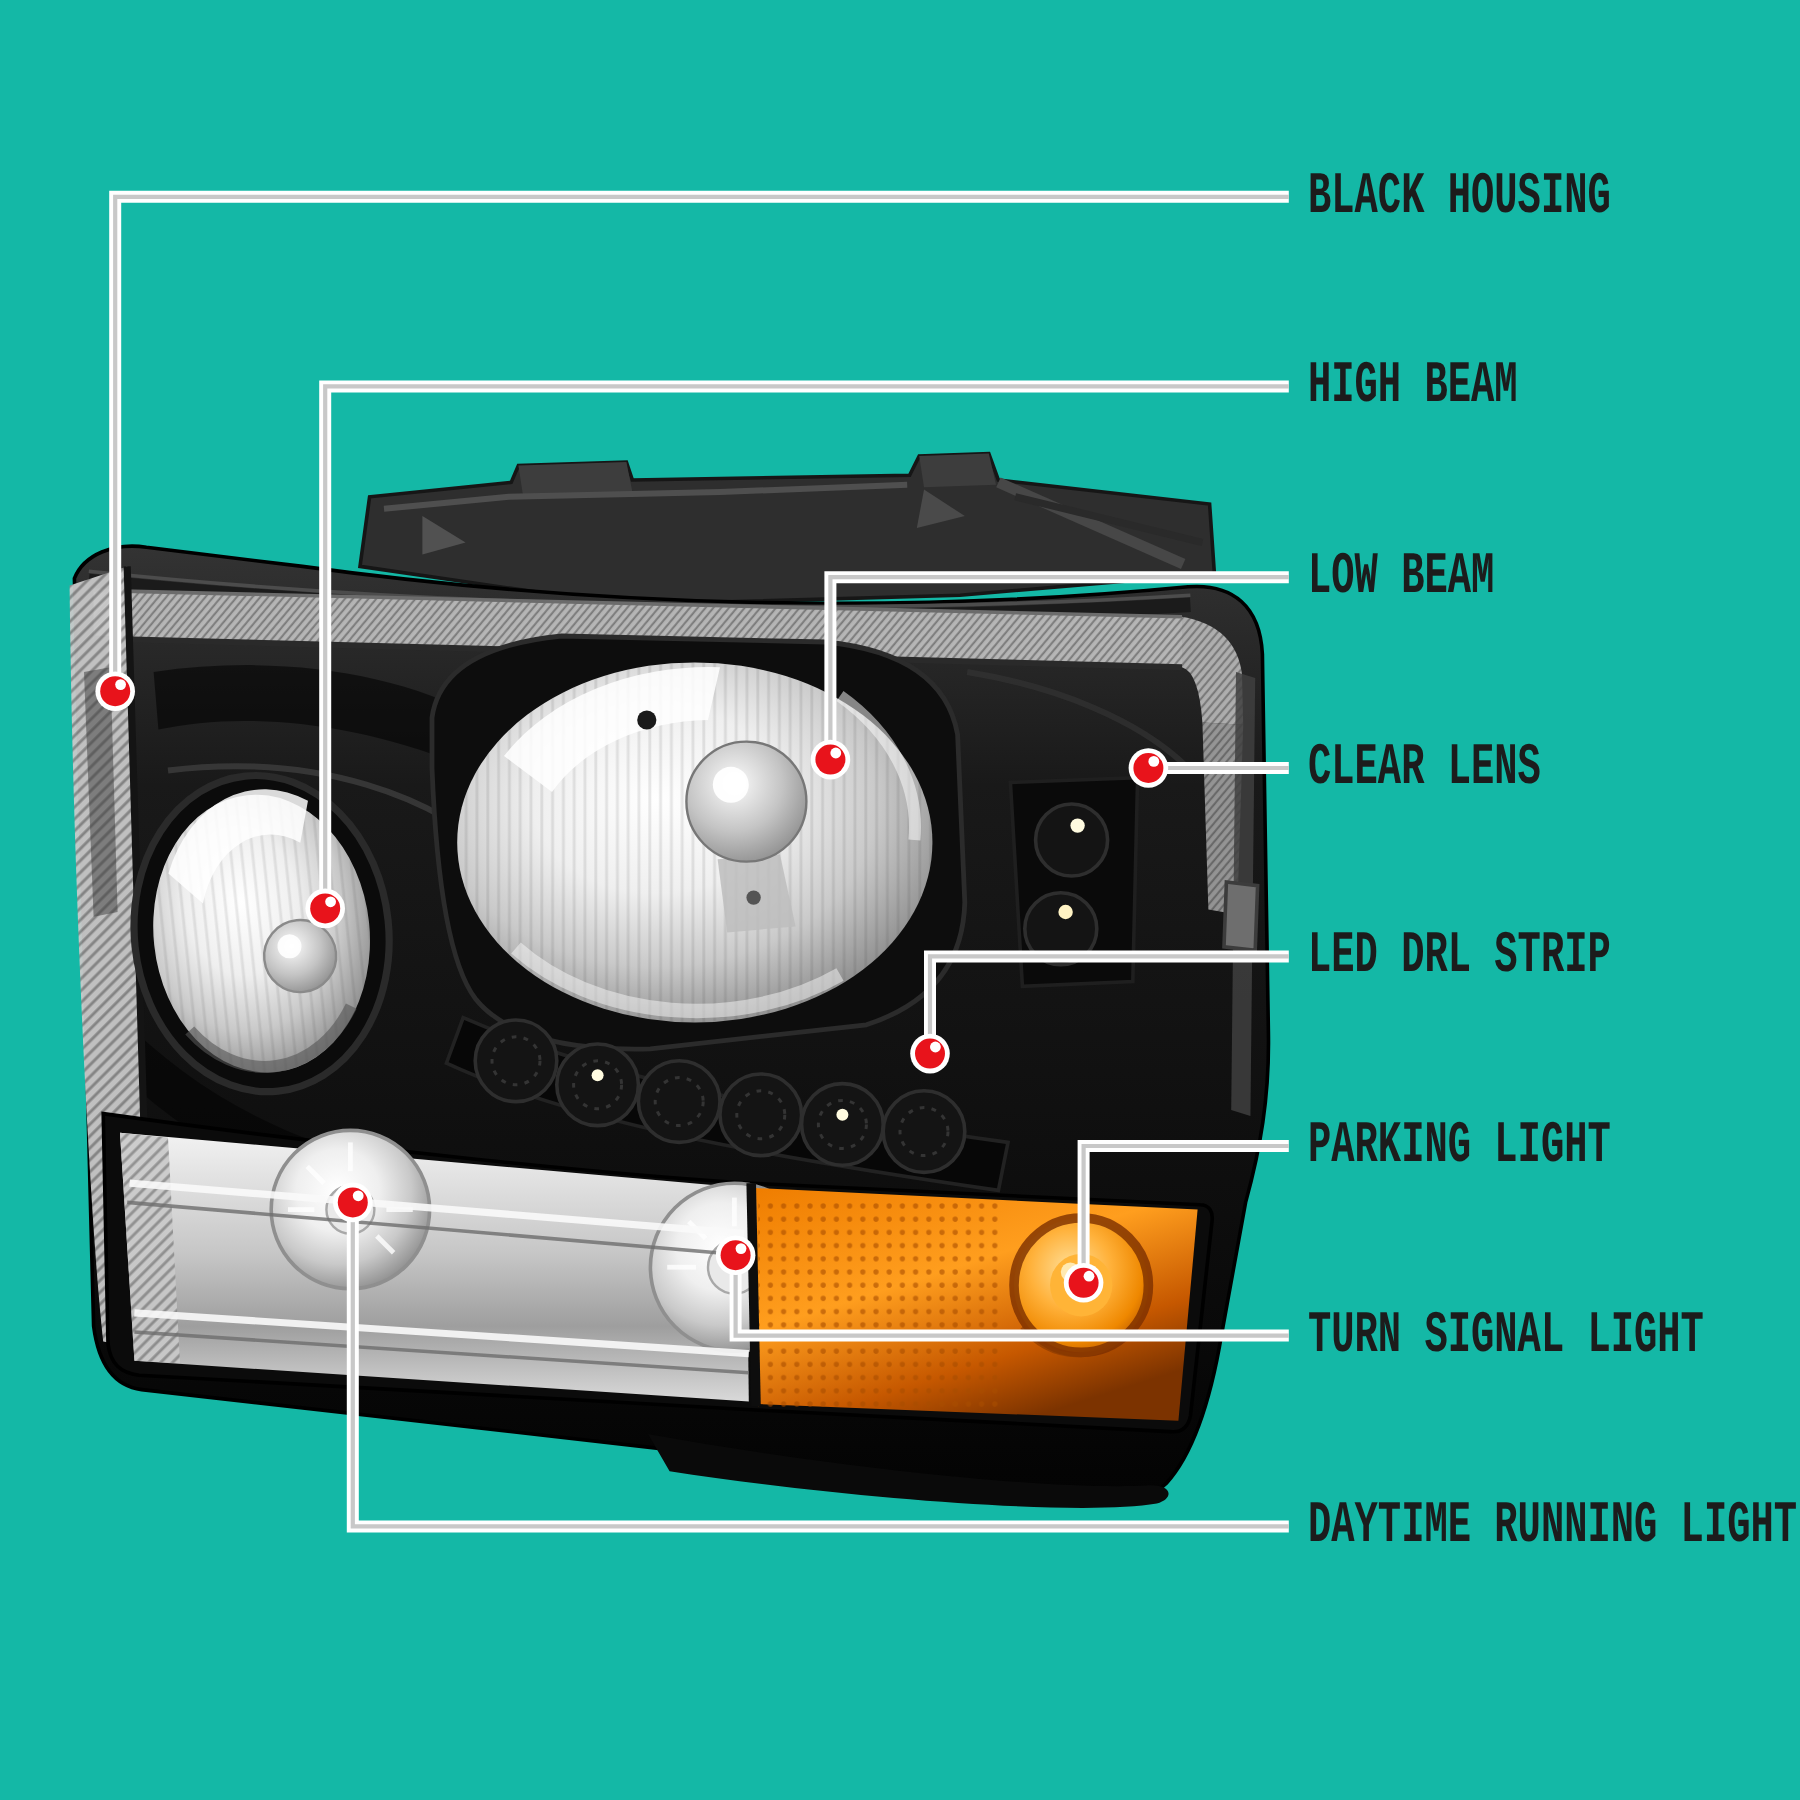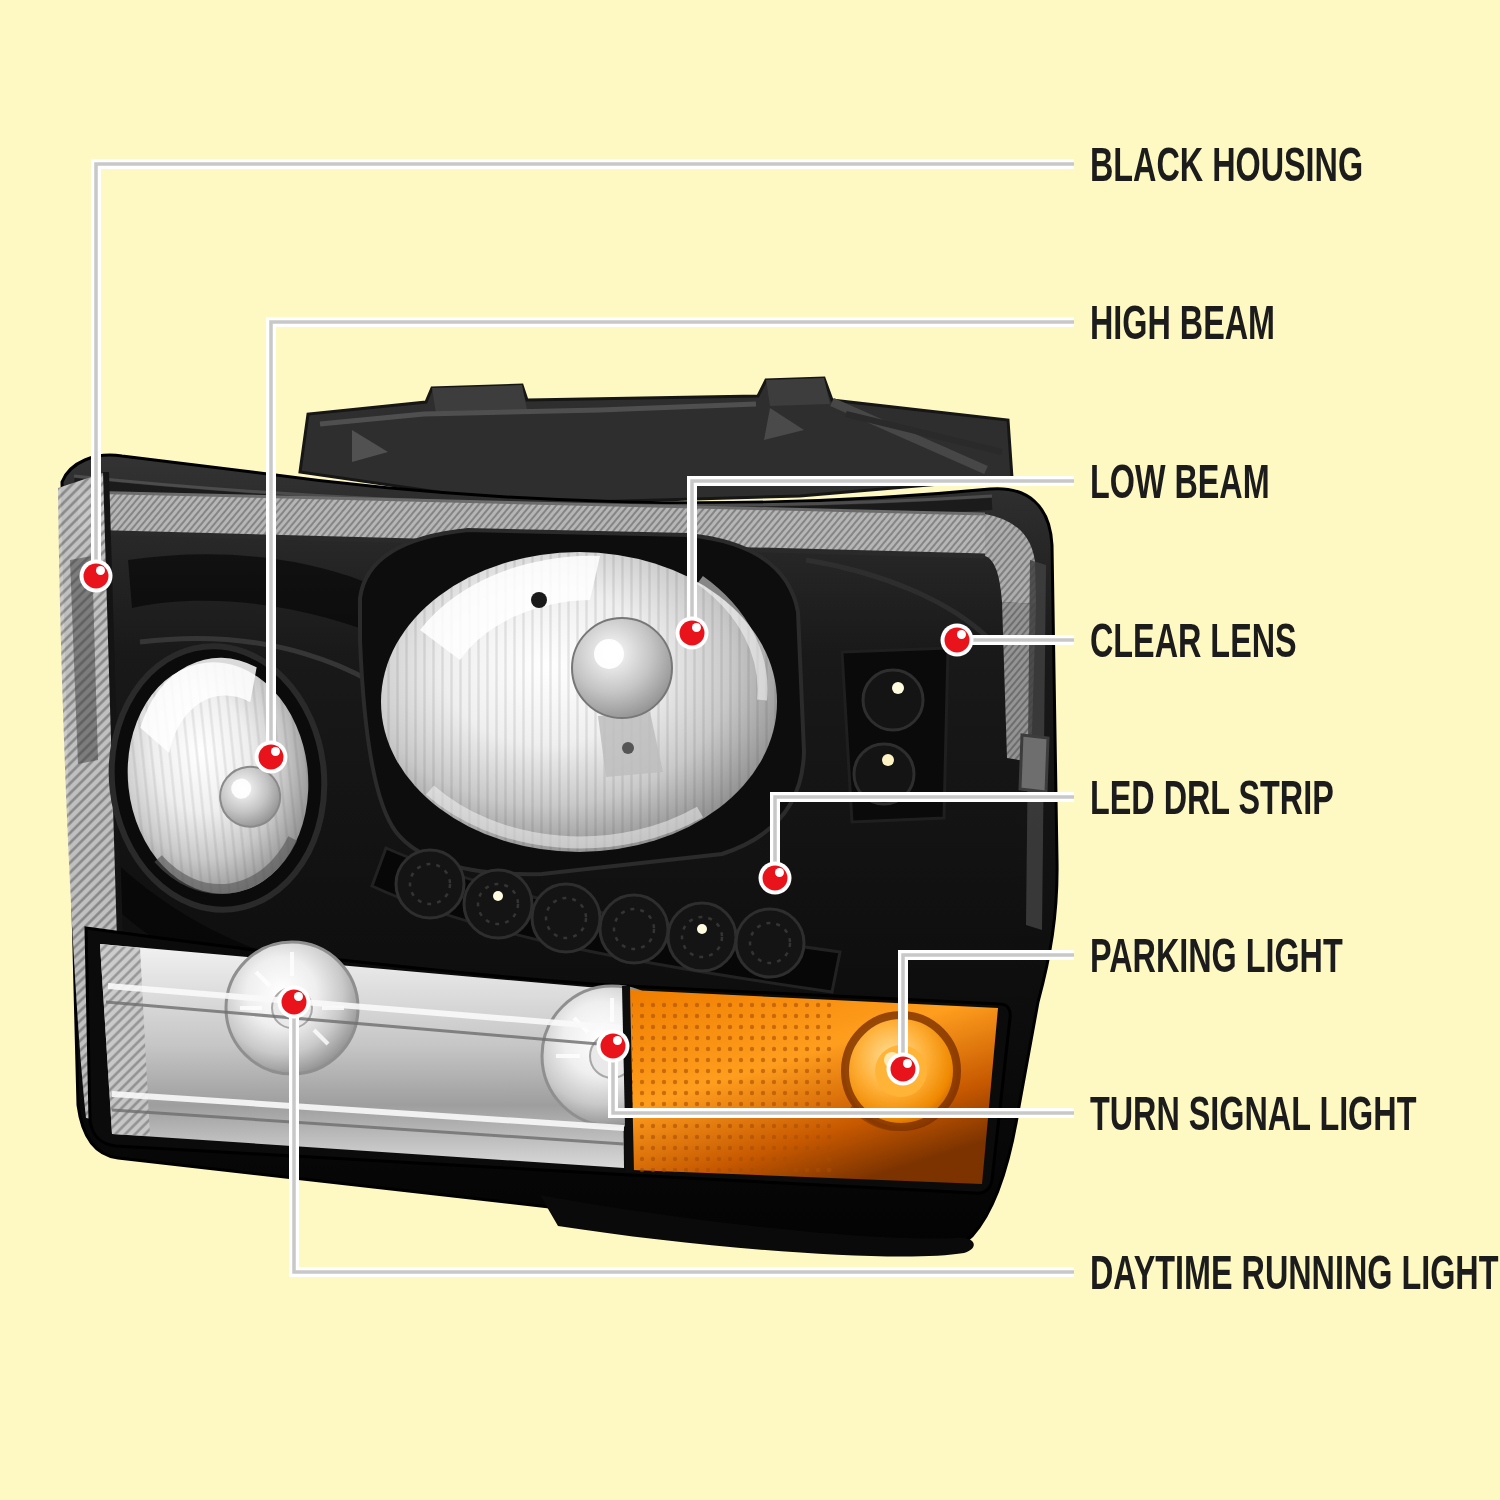--- a/index.html
+++ b/index.html
@@ -1,18 +1,18 @@
 <!DOCTYPE html>
 <html><head>
 <meta charset="utf-8">
 <style>
   html,body{margin:0;padding:0;background:#ffffff;}
   .stage{
-    position:relative;width:1500px;height:1500px;background:#fef9c3;
-    overflow:hidden;font-family:Liberation Sans, sans-serif;
+    position:relative;width:1500px;height:1500px;background:#14b8a6;
+    overflow:hidden;font-family:Liberation Mono, monospace;
   }
   .stage svg{position:absolute;left:0;top:0;}
   #labels{position:absolute;left:0;top:0;width:1500px;height:1500px;pointer-events:none;}
   .ann-label{
     position:absolute;
     font-weight:700;font-size:49px;line-height:1;
     color:#1c1c1c;white-space:nowrap;
     transform:translateY(-50%) scaleX(0.66);
     transform-origin:left center;
     letter-spacing:0px;

